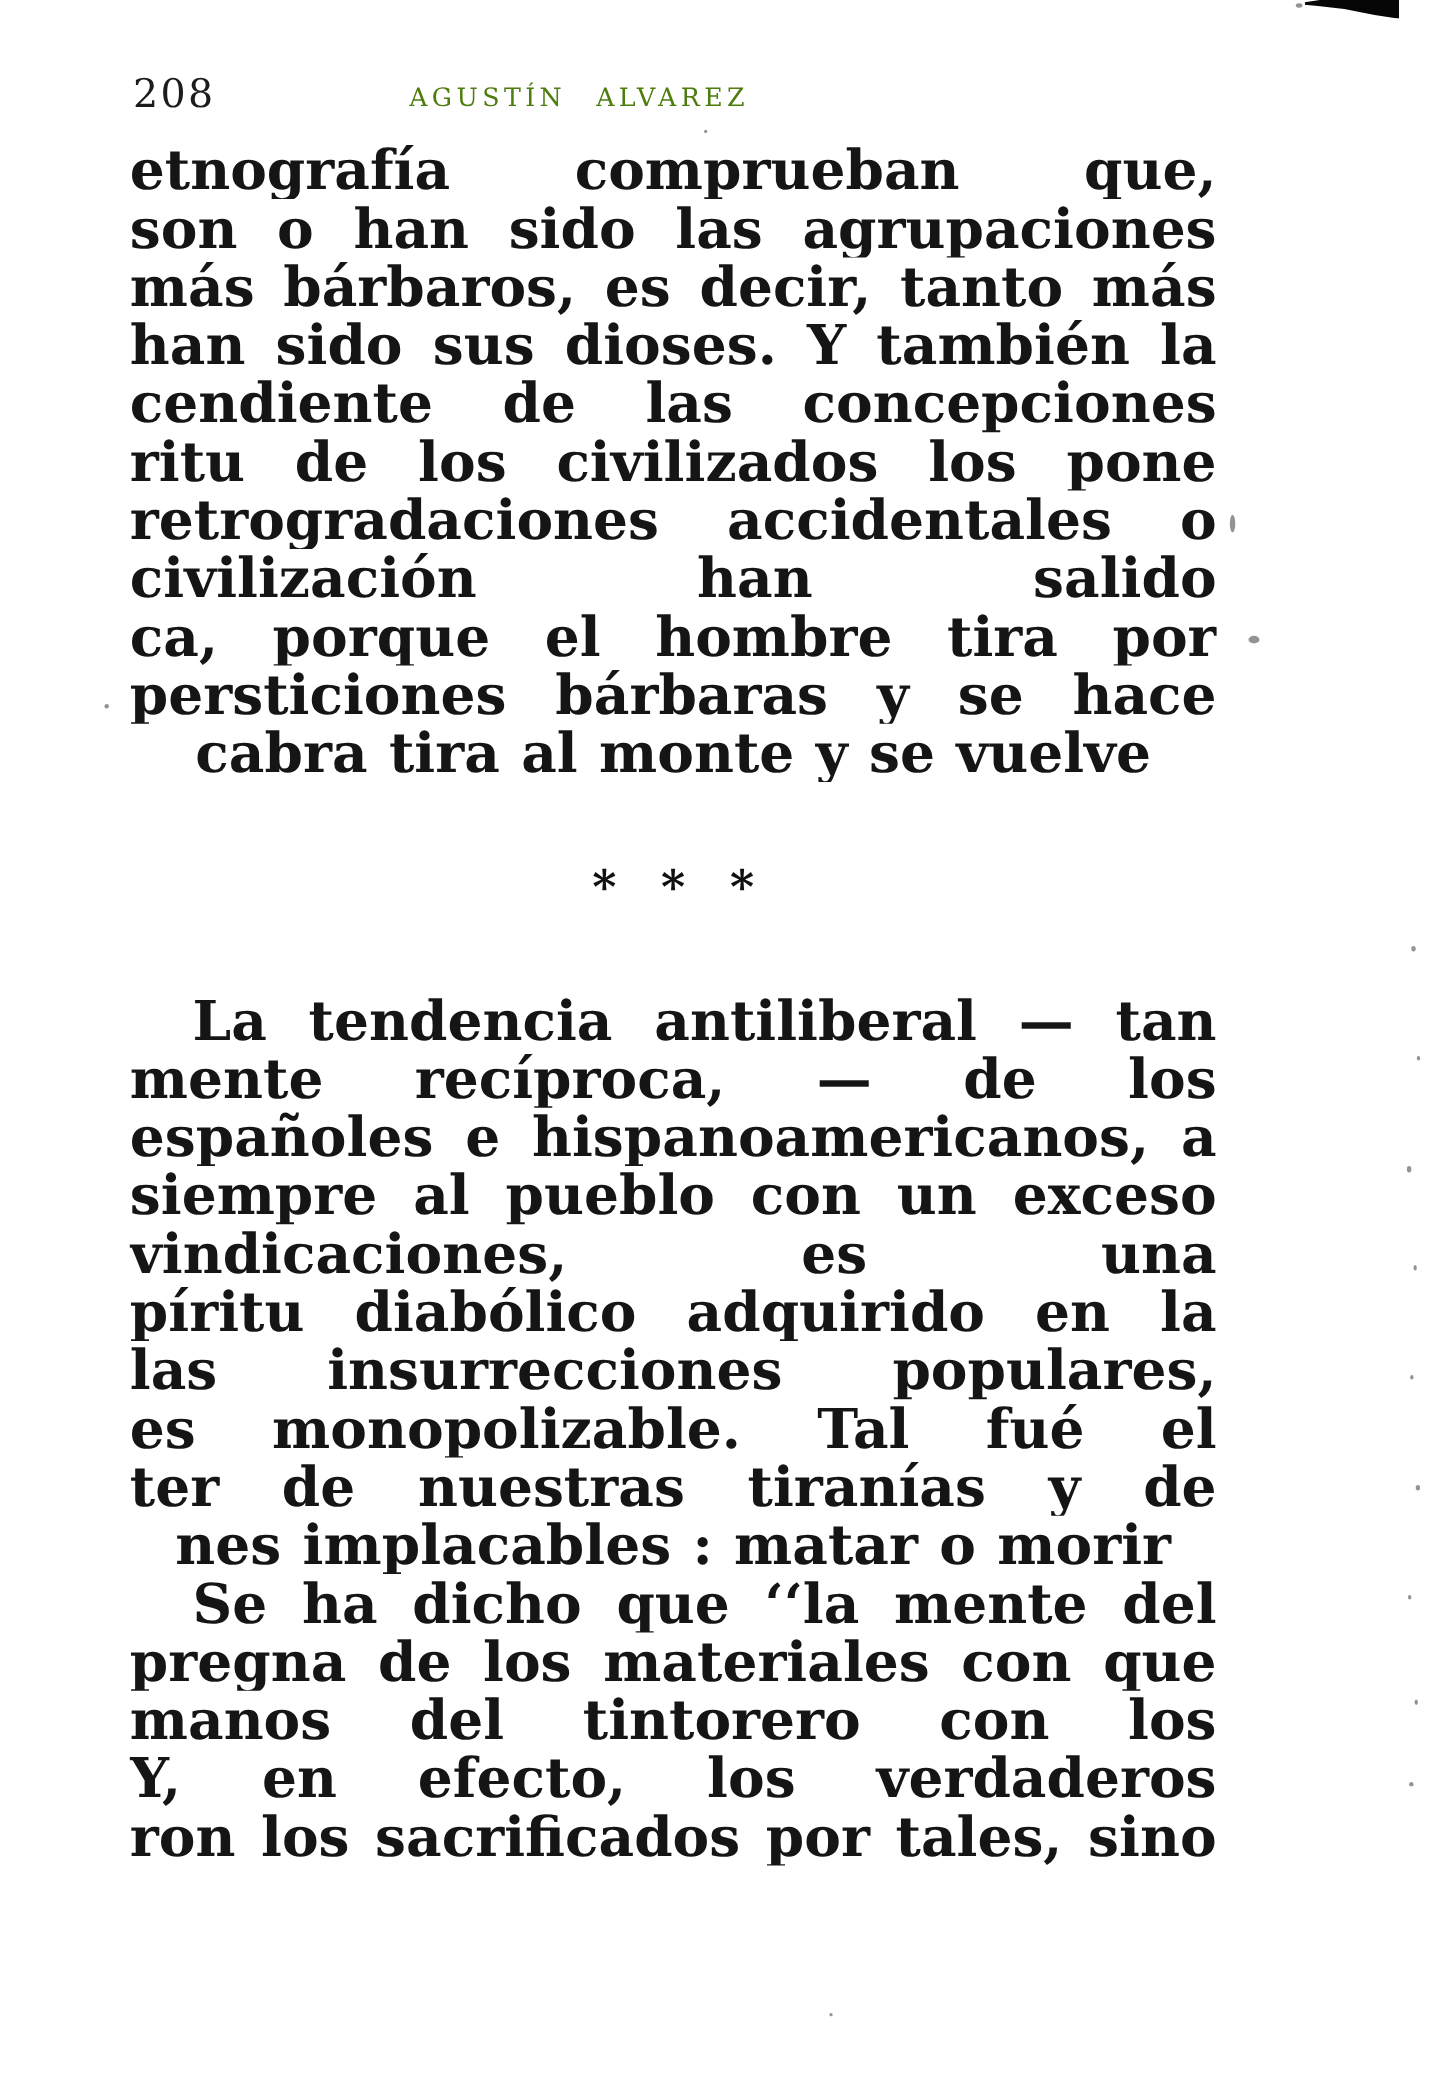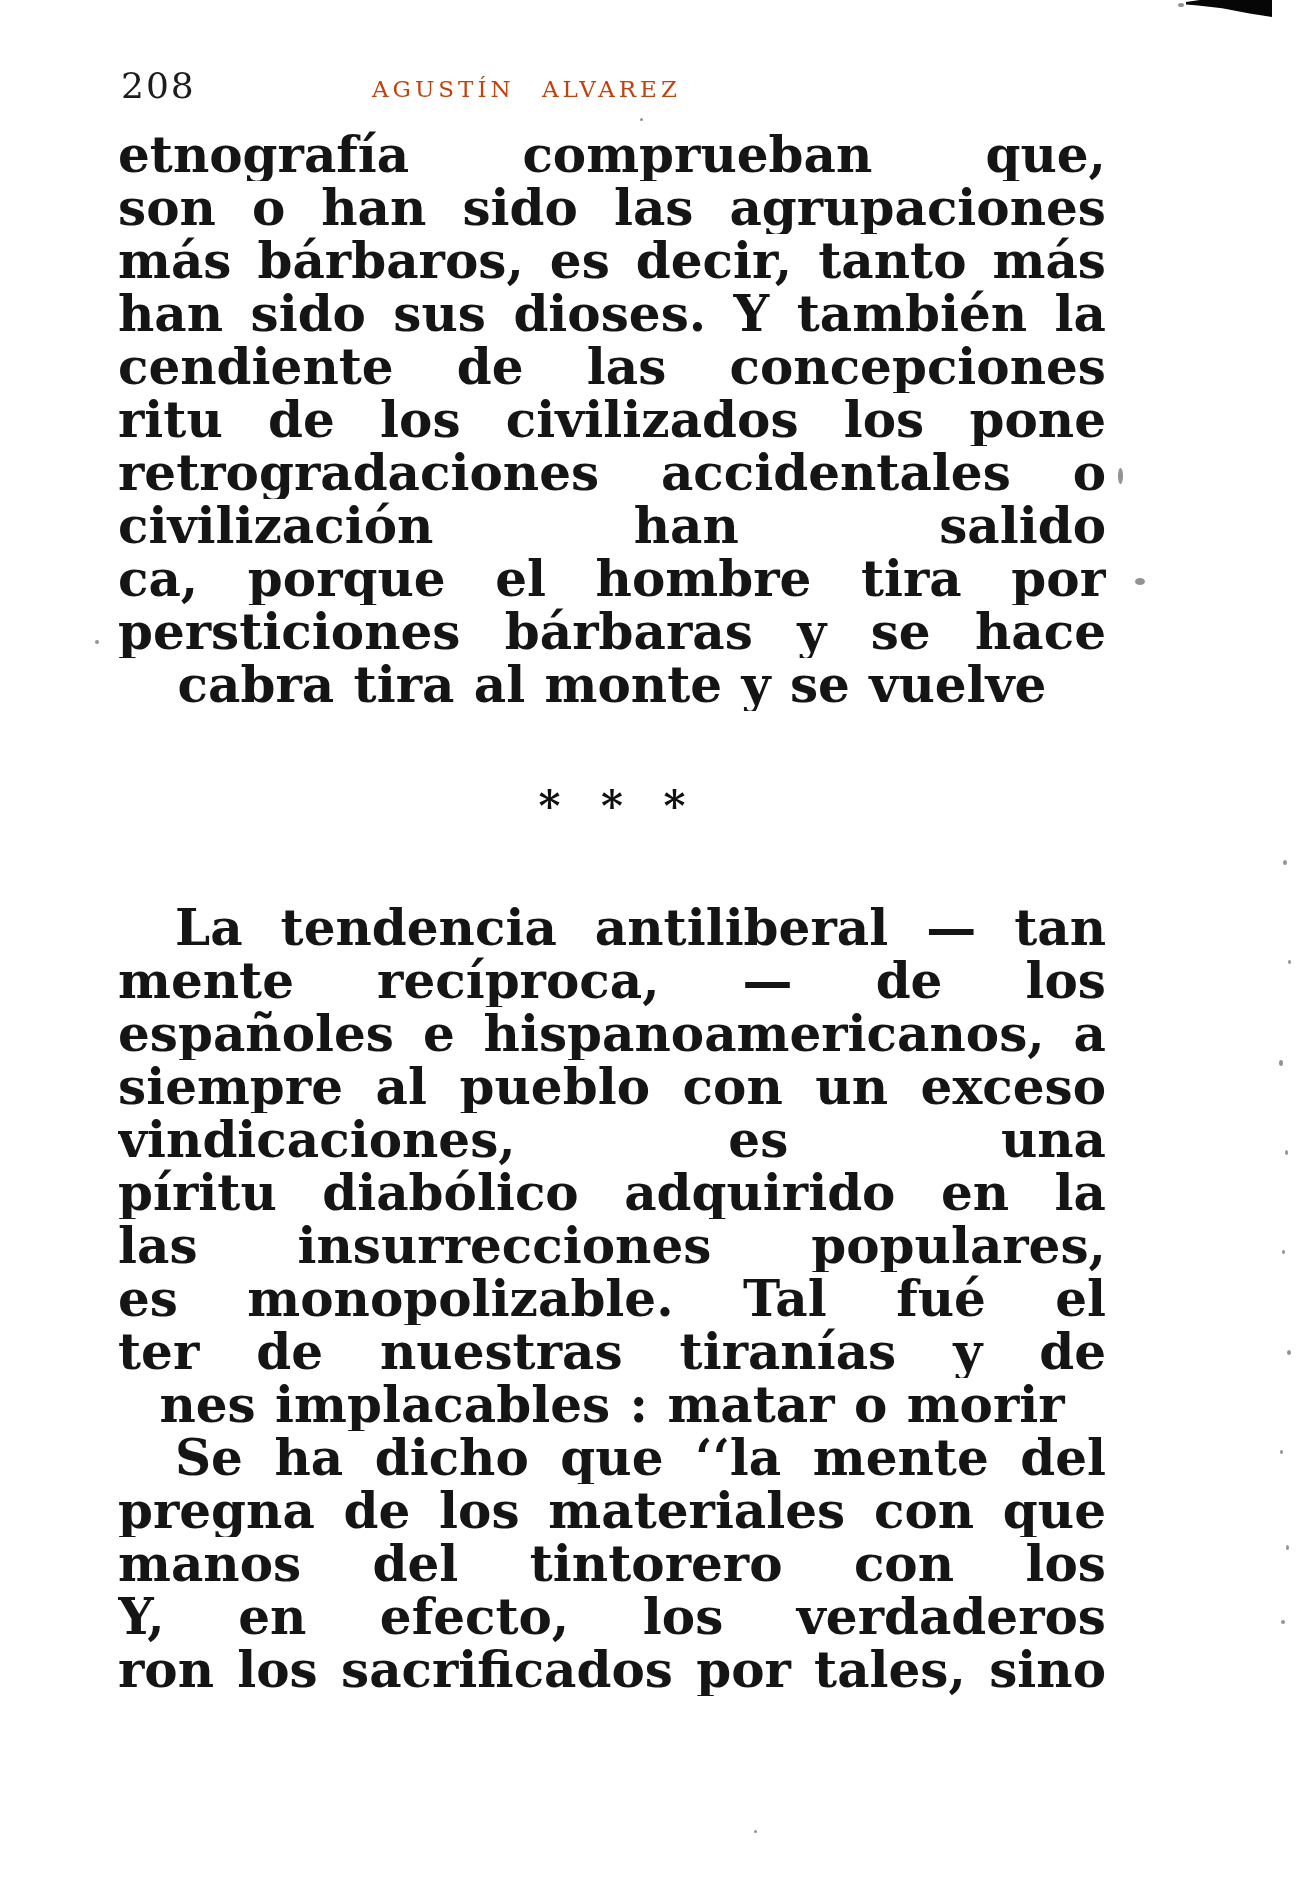--- a/index.html
+++ b/index.html
@@ -16,21 +16,21 @@
     font-size:36px;line-height:40px;
     letter-spacing:2px;
     color:#1c1c1c;
     text-align:right;
   }
   .runhead{
     position:absolute;left:372px;top:74px;
     font-size:23px;line-height:30px;
     letter-spacing:4px;
     word-spacing:16px;
-    color:#c2410c;
+    color:#4d7c0f;
     font-variant:small-caps;
     text-transform:uppercase;
   }
   .body{
     position:absolute;left:118px;top:128px;width:988px;
   }
   .para{width:100%;}
   .line{
     height:53px;
     line-height:53px;

